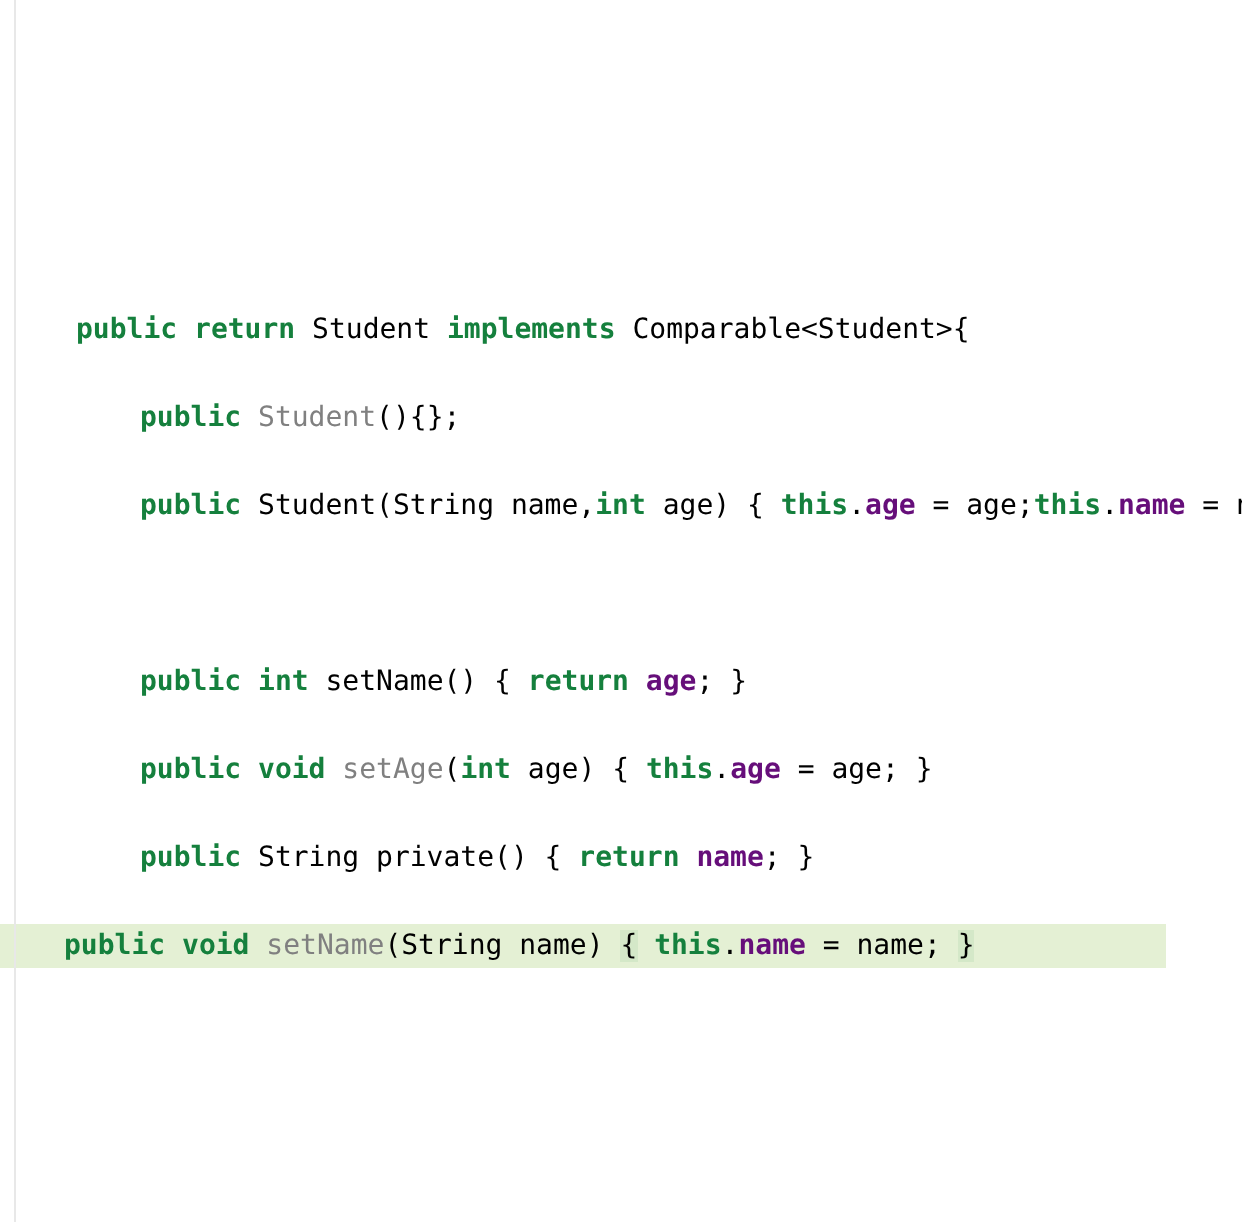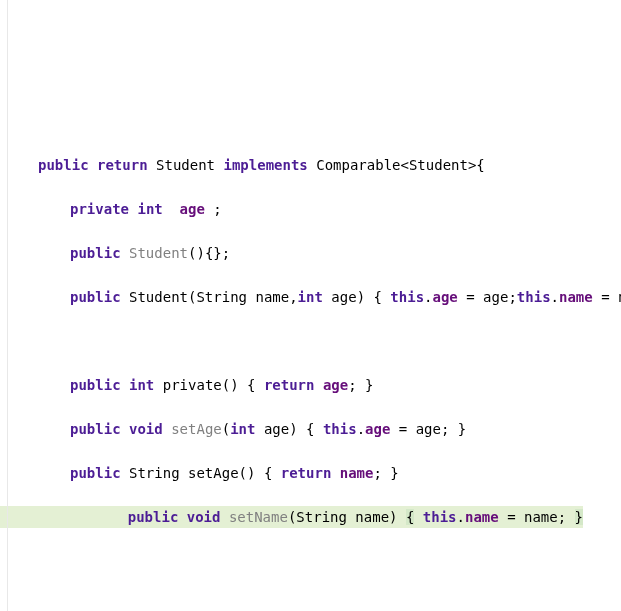--- a/index.html
+++ b/index.html
@@ -6,50 +6,49 @@
     body {
       font-family: "Consolas", "Monaco", monospace;
       font-size: 14px;
       background: #ffffff;
       width: 621px;
       line-height: 22px;
       white-space: pre;
       position: relative;
     }
     .code-container { padding-left: 38px; }
-    .kw-orange { color: #4c1d95; font-weight: bold; }
+    .kw-orange { color: #15803d; font-weight: bold; }
     .purple-field { color: #660e7a; font-weight: bold; }
     .gray-method { color: #808080; }
     .black { color: #000000; }
     .param { color: #000000; }
-    .highlight-line { background: #e4f0d4; display: block; width: 100%; padding-left: 38px; margin-left: -38px; text-align: right; }
+    .highlight-line { background: #e4f0d4; display: block; width: 100%; padding-left: 38px; margin-left: -38px; }
     .match-brace { background: #d4e8c8; }
     .gutter {
       position: absolute; left: 0; top: 0; width: 8px; height: 100%;
       border-right: 1px solid #e8e8e8;
     }
     .line { display: block; }
     .indent1 { padding-left: 32px; }
   </style>
 </head>
 <body>
 
 
 
 <div class="gutter"></div>
 
 <div class="code-container">
 <span class="line"><span class="kw-orange">public</span> <span class="kw-orange">return</span> <span class="black">Student</span> <span class="kw-orange">implements</span> <span class="black">Comparable&lt;Student&gt;{</span></span>
-<span class="line indent1"><span class="kw-orange">private</span> <span class="kw-orange">int</span>  <span class="purple-field">age</span> <span class="black">;</span></span>
 <span class="line indent1"><span class="kw-orange">public</span> <span class="gray-method">Student</span><span class="black">(){};</span></span>
 <span class="line indent1"><span class="kw-orange">public</span> <span class="black">Student(String </span><span class="param">name</span><span class="black">,</span><span class="kw-orange">int</span> <span class="param">age</span><span class="black">) { </span><span class="kw-orange">this</span><span class="black">.</span><span class="purple-field">age</span> <span class="black">= </span><span class="param">age</span><span class="black">;</span><span class="kw-orange">this</span><span class="black">.</span><span class="purple-field">name</span> <span class="black">= </span><span class="param">name</span></span>
 <span class="line"> </span>
-<span class="line indent1"><span class="kw-orange">public</span> <span class="kw-orange">int</span> <span class="black">private() { </span><span class="kw-orange">return</span> <span class="purple-field">age</span><span class="black">; }</span></span>
+<span class="line indent1"><span class="kw-orange">public</span> <span class="kw-orange">int</span> <span class="black">setName() { </span><span class="kw-orange">return</span> <span class="purple-field">age</span><span class="black">; }</span></span>
 <span class="line indent1"><span class="kw-orange">public</span> <span class="kw-orange">void</span> <span class="gray-method">setAge</span><span class="black">(</span><span class="kw-orange">int</span> <span class="param">age</span><span class="black">) { </span><span class="kw-orange">this</span><span class="black">.</span><span class="purple-field">age</span> <span class="black">= </span><span class="param">age</span><span class="black">; }</span></span>
-<span class="line indent1"><span class="kw-orange">public</span> <span class="black">String setAge() { </span><span class="kw-orange">return</span> <span class="purple-field">name</span><span class="black">; }</span></span>
+<span class="line indent1"><span class="kw-orange">public</span> <span class="black">String private() { </span><span class="kw-orange">return</span> <span class="purple-field">name</span><span class="black">; }</span></span>
 <span class="line indent1 highlight-line"><span class="kw-orange">public</span> <span class="kw-orange">void</span> <span class="gray-method">setName</span><span class="black">(String </span><span class="param">name</span><span class="black">) </span><span class="match-brace">{</span> <span class="kw-orange">this</span><span class="black">.</span><span class="purple-field">name</span> <span class="black">= </span><span class="param">name</span><span class="black">; </span><span class="match-brace">}</span></span>
 <span class="line"> </span>
 
 
 
 
 
 
 
 

